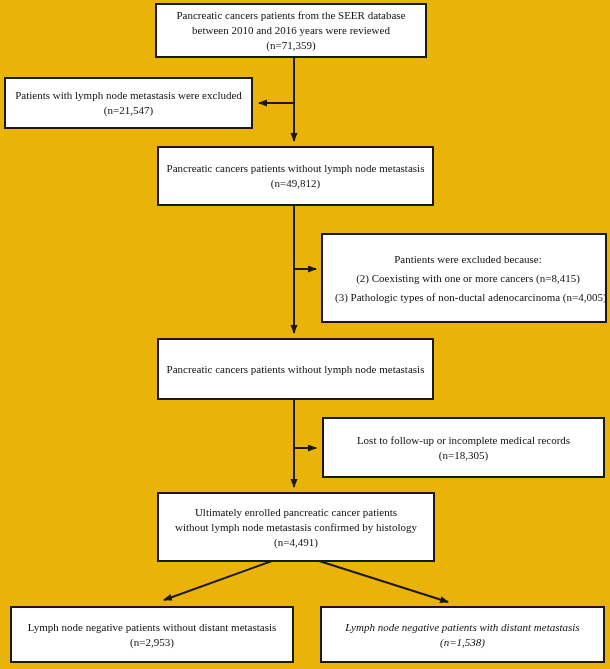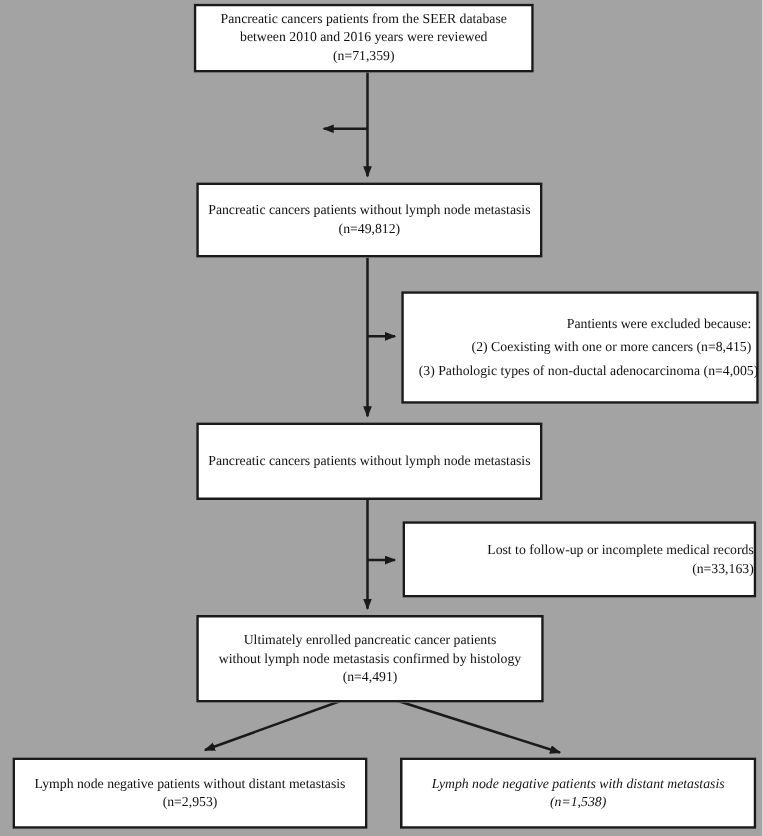--- a/index.html
+++ b/index.html
@@ -1,53 +1,53 @@
 <!DOCTYPE html>
 <html><head>
 <meta charset="utf-8">
 <style>
   html,body{margin:0;padding:0;background:#ffffff;}
   #flowchart{
     position:relative;
     width:610px;height:669px;
-    background:#a3a3a3;
+    background:#eab308;
     font-family:"Liberation Serif","DejaVu Serif",serif;
     color:#111111;
     overflow:hidden;
   }
   .box{
     position:absolute;
     border:2px solid #1a1a1a;
     background:#ffffff;
     display:flex;
     flex-direction:column;
     justify-content:center;
     text-align:center;
     font-size:11px;
     line-height:15px;
     box-sizing:border-box;
     z-index:2;
   }
   .box .ln{white-space:nowrap;}
   .box.left-align{
-    text-align:right;
+    text-align:center;
     padding-left:12px;
     padding-right:4px;
     line-height:19px;
   }
   #arrow-layer{
     position:absolute;left:0;top:0;z-index:1;
   }
   
   #box-seer        {left:155px;top:3px;  width:272px;height:55px;}
   #box-excl-ln     {left:4px;  top:77px; width:249px;height:52px;}
   #box-no-ln-1     {left:157px;top:146px;width:277px;height:60px;}
   #box-excl-reason {left:321px;top:233px;width:286px;height:90px;}
   #box-no-ln-2     {left:157px;top:338px;width:277px;height:62px;}
-  #box-lost        {left:322px;top:417px;width:283px;height:61px;text-align:right;}
+  #box-lost        {left:322px;top:417px;width:283px;height:61px;}
   #box-enrolled    {left:157px;top:492px;width:278px;height:70px;}
   #box-m0          {left:10px; top:606px;width:284px;height:57px;text-align:center;}
   #box-m1          {left:320px;top:606px;width:285px;height:57px;font-style:italic;}
 </style>
 </head>
 <body>
 
 <div id="flowchart">
 
   <svg id="arrow-layer" width="610" height="669" viewBox="0 0 610 669">
@@ -65,39 +65,43 @@
     <line x1="294" y1="553" x2="164" y2="600" stroke="#1a1a1a" stroke-width="2" marker-end="url(#ah)"></line>
     <line x1="294" y1="553" x2="448" y2="602" stroke="#1a1a1a" stroke-width="2" marker-end="url(#ah)"></line>
   </svg>
 
   <div class="box" id="box-seer">
     <div class="ln">Pancreatic cancers patients from the SEER database</div>
     <div class="ln">between 2010 and 2016 years were reviewed</div>
     <div class="ln">(n=71,359)</div>
   </div>
 
+  <div class="box" id="box-excl-ln">
+    <div class="ln">Patients with lymph node metastasis were excluded</div>
+    <div class="ln">(n=21,547)</div>
+  </div>
 
   <div class="box" id="box-no-ln-1">
     <div class="ln">Pancreatic cancers patients without lymph node metastasis</div>
     <div class="ln">(n=49,812)</div>
   </div>
 
   <div class="box left-align" id="box-excl-reason">
     <div class="ln">Pantients were excluded because:</div>
     <div class="ln">(2) Coexisting with one or more cancers (n=8,415)</div>
     <div class="ln">(3) Pathologic types of non-ductal adenocarcinoma (n=4,005)</div>
   </div>
 
   <div class="box" id="box-no-ln-2">
     <div class="ln">Pancreatic cancers patients without lymph node metastasis</div>
   </div>
 
   <div class="box" id="box-lost">
     <div class="ln">Lost to follow-up or incomplete medical records</div>
-    <div class="ln">(n=33,163)</div>
+    <div class="ln">(n=18,305)</div>
   </div>
 
   <div class="box" id="box-enrolled">
     <div class="ln">Ultimately enrolled pancreatic cancer patients</div>
     <div class="ln">without lymph node metastasis confirmed by histology</div>
     <div class="ln">(n=4,491)</div>
   </div>
 
   <div class="box" id="box-m0">
     <div class="ln">Lymph node negative patients without distant metastasis</div>

